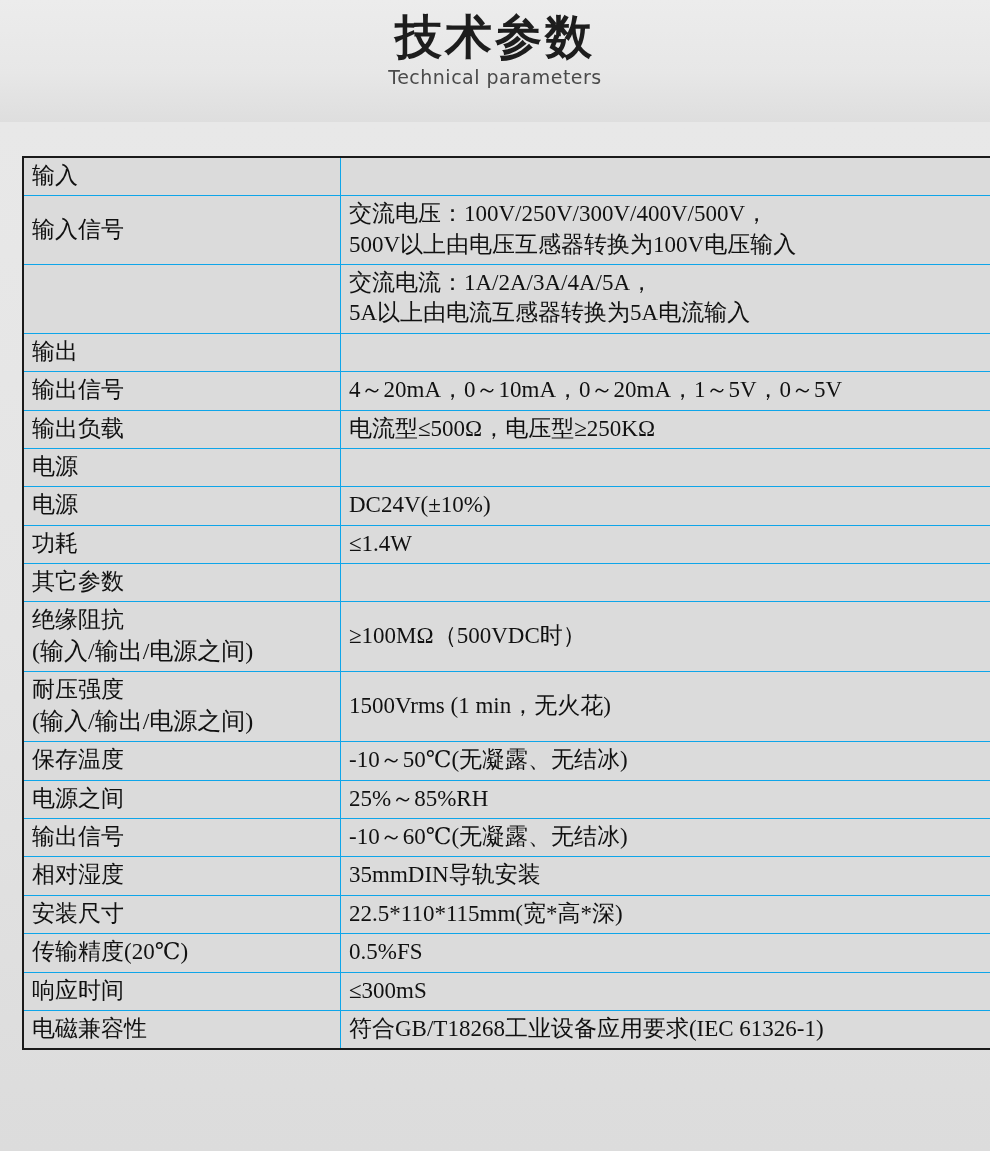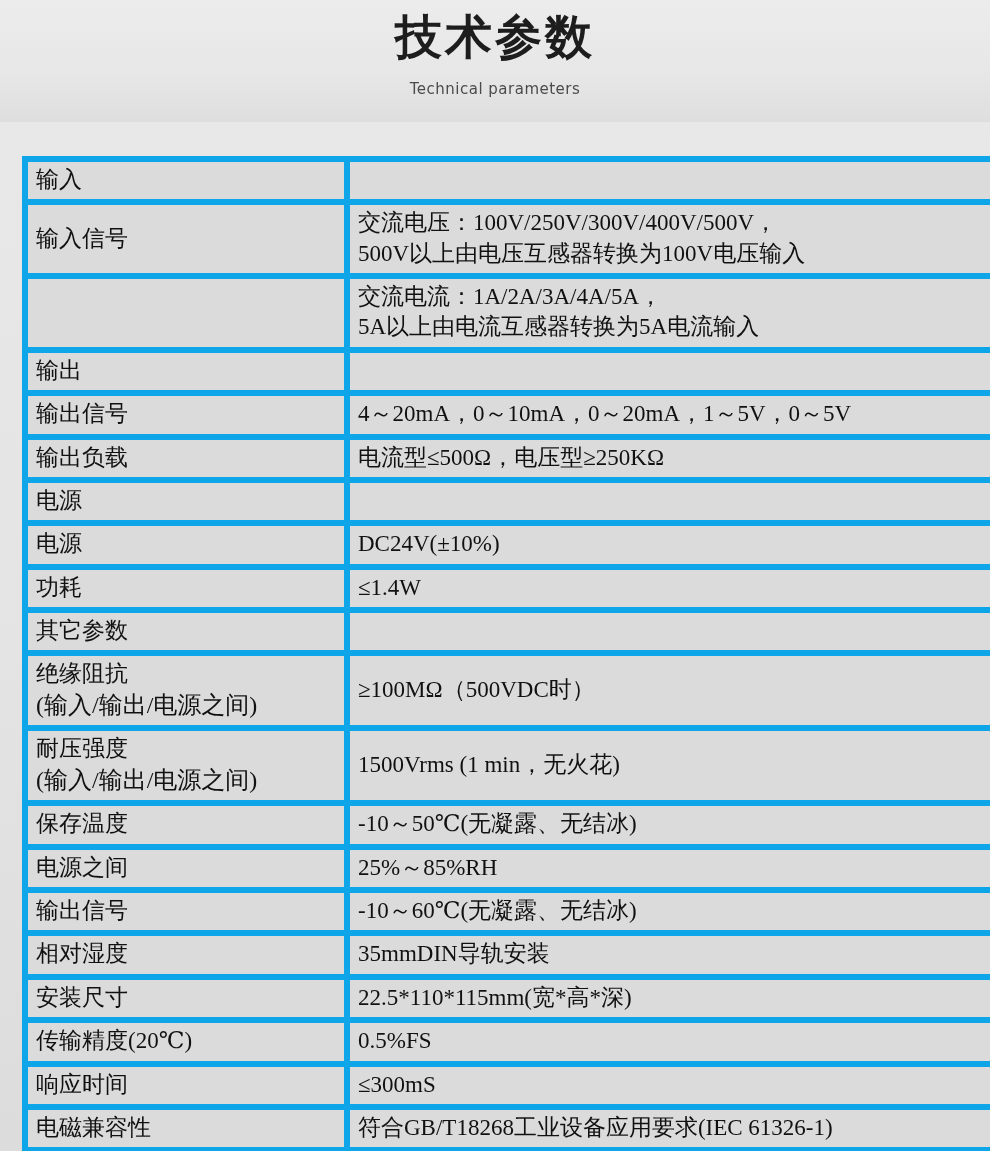--- a/index.html
+++ b/index.html
@@ -33,39 +33,39 @@
   .header-title {
     font-family: "DejaVu Sans", "Liberation Sans", sans-serif;
     font-size: 47px;
     font-weight: bold;
     color: #1d1d1d;
     letter-spacing: 3px;
     line-height: 1.15;
   }
   .header-subtitle {
     font-family: "DejaVu Sans", "Liberation Sans", sans-serif;
-    font-size: 15px;
+    font-size: 19px;
     color: #4b4b4b;
     letter-spacing: 0.5px;
-    margin-top: 16px;
+    margin-top: 2px;
   }
 
   
   .table-wrap {
     margin: 34px 22px 0 22px;
   }
   table.spec {
     width: 946px;
     border-collapse: collapse;
     table-layout: fixed;
     background: #dcdcdc;
     border: 2px solid #1a1a1a;
   }
   table.spec td {
-    border: 6px solid #0ea5e9;
+    border: 1px solid #0ea5e9;
     padding: 3px 8px 4px 8px;
     font-size: 23px;
     color: #111;
     vertical-align: middle;
     line-height: 1.32;
     background: #dbdbdb;
   }
   td.label {
     width: 300px;
   }

